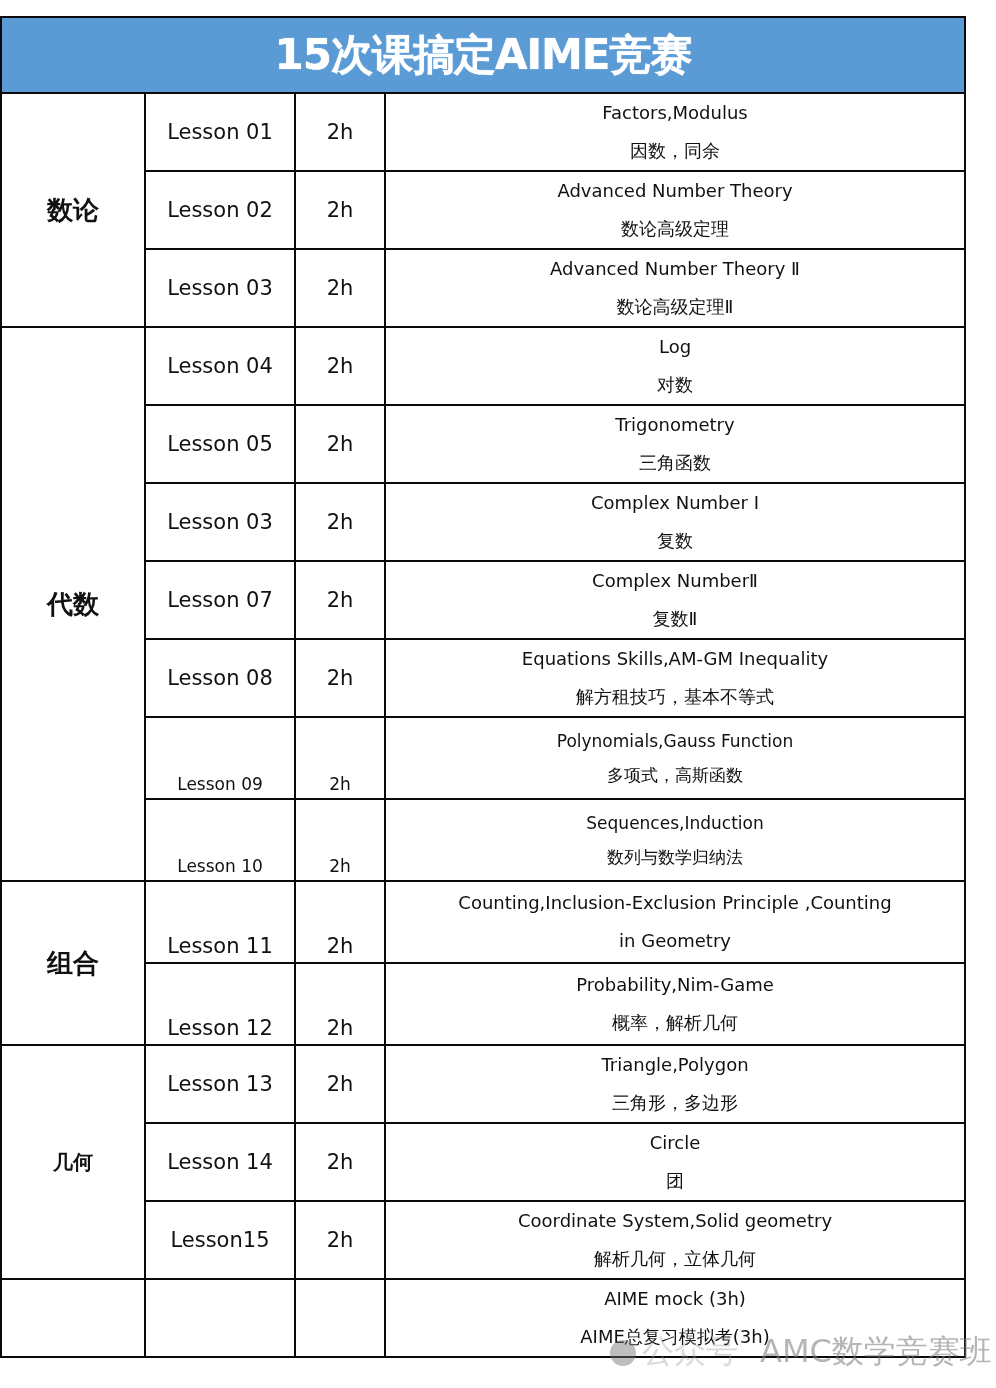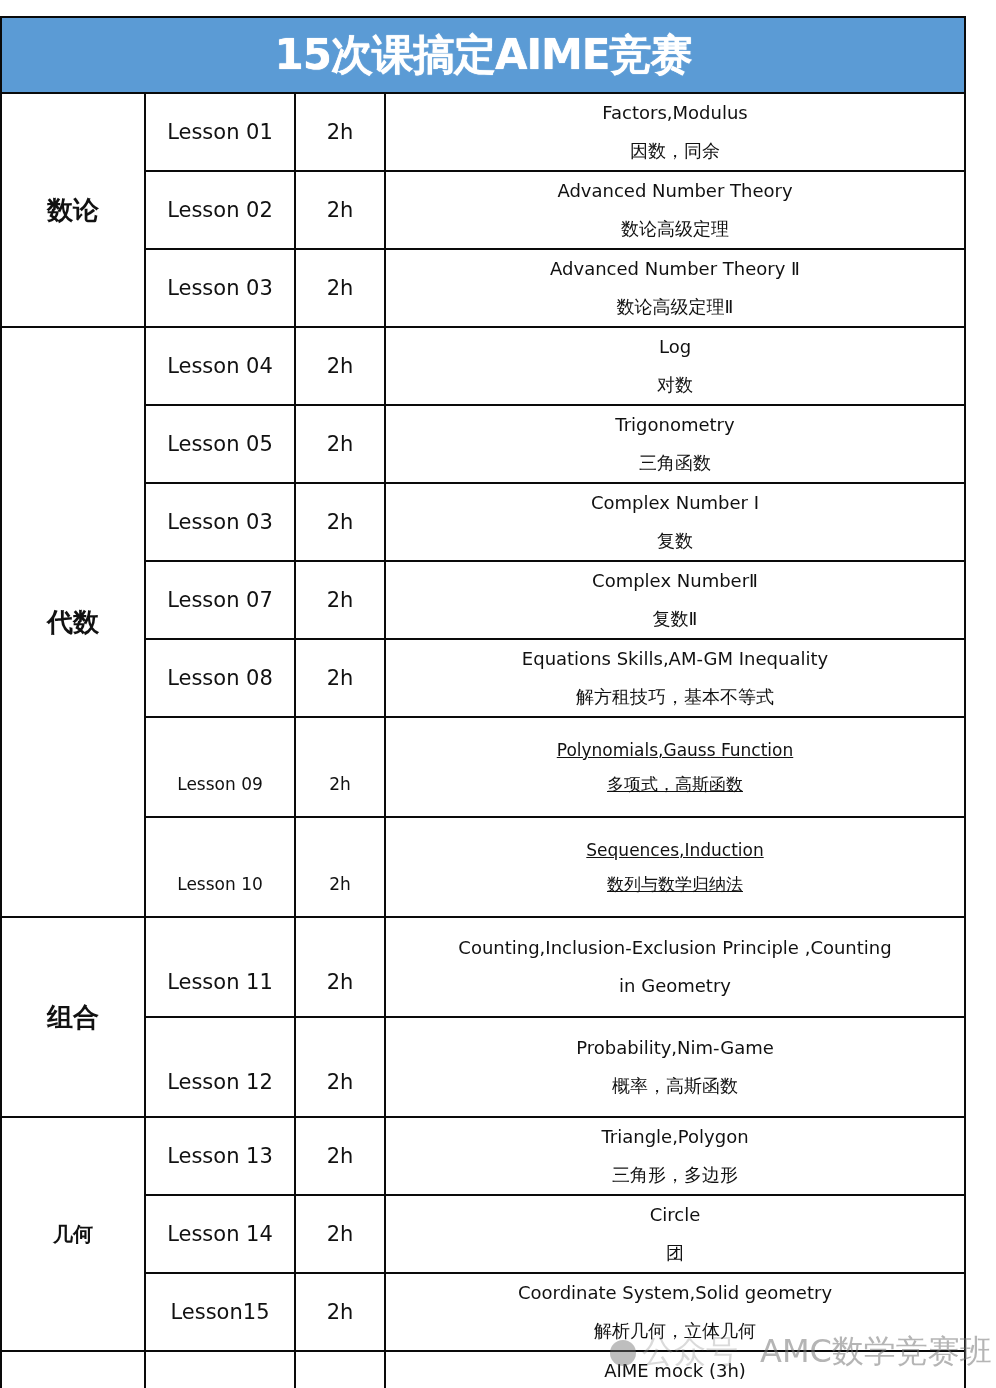--- a/index.html
+++ b/index.html
@@ -7,24 +7,24 @@
            font-family: "DejaVu Sans", "Liberation Sans", sans-serif; color: #111; }
     .wrap { position: absolute; left: 0; top: 16px; width: 840px; }
     table.curr { border-collapse: collapse; width: 964px; table-layout: fixed; }
     table.curr td { border: 2.5px solid #0a0a0a; text-align: center; padding: 0; }
     .title-cell { background: #5b9bd5; height: 74px; }
     .title-text { color: #ffffff; font-weight: 900; font-size: 42px; letter-spacing: -1px;
                   font-family: "DejaVu Sans", sans-serif; text-shadow: 0 0 1px #fff; }
     td.cat { font-weight: bold; font-size: 26px; margin-top: 48px; }
     td.cat-geo { font-size: 20px; }
     td.lesson, td.dur { font-size: 21px; height: 76px; vertical-align: middle; }
-    td.lesson.bottom, td.dur.bottom { vertical-align: bottom; padding-bottom: 22px; }
+    td.lesson.bottom, td.dur.bottom { vertical-align: bottom; padding-bottom: 4px; }
     td.lesson.small, td.dur.small { font-size: 17px; }
     td.topic { font-size: 18px; line-height: 38px; }
-    td.topic.small { font-size: 17px; line-height: 34px; padding-top: 0; text-decoration: underline; }
+    td.topic.small { font-size: 17px; line-height: 34px; padding-top: 0; }
     .line { display: block; white-space: nowrap; }
     .watermark { position: absolute; left: 610px; top: 1330px; font-size: 32px;
                  color: rgba(120,120,120,0.55); white-space: nowrap; pointer-events: none;
                  font-family: "DejaVu Sans", sans-serif; }
     .wm-icon { display: inline-block; width: 26px; height: 26px; border-radius: 50%;
                background: rgba(110,110,110,0.45); vertical-align: middle; margin-right: 6px; }
     .wm-faded { color: rgba(150,150,150,0.35); margin-right: 22px; }
   </style>
 </head>
 <body>
@@ -135,21 +135,21 @@
       <td class="topic">
         <span class="line">Counting,Inclusion-Exclusion Principle ,Counting</span>
         <span class="line">in Geometry</span>
       </td>
     </tr>
     <tr>
       <td class="lesson bottom">Lesson 12</td>
       <td class="dur bottom">2h</td>
       <td class="topic">
         <span class="line">Probability,Nim-Game</span>
-        <span class="line">概率，高斯函数</span>
+        <span class="line">概率，解析几何</span>
       </td>
     </tr>
 
     <tr>
       <td rowspan="3" class="cat cat-geo">几何</td>
       <td class="lesson">Lesson 13</td>
       <td class="dur">2h</td>
       <td class="topic">
         <span class="line">Triangle,Polygon</span>
         <span class="line">三角形，多边形</span>

